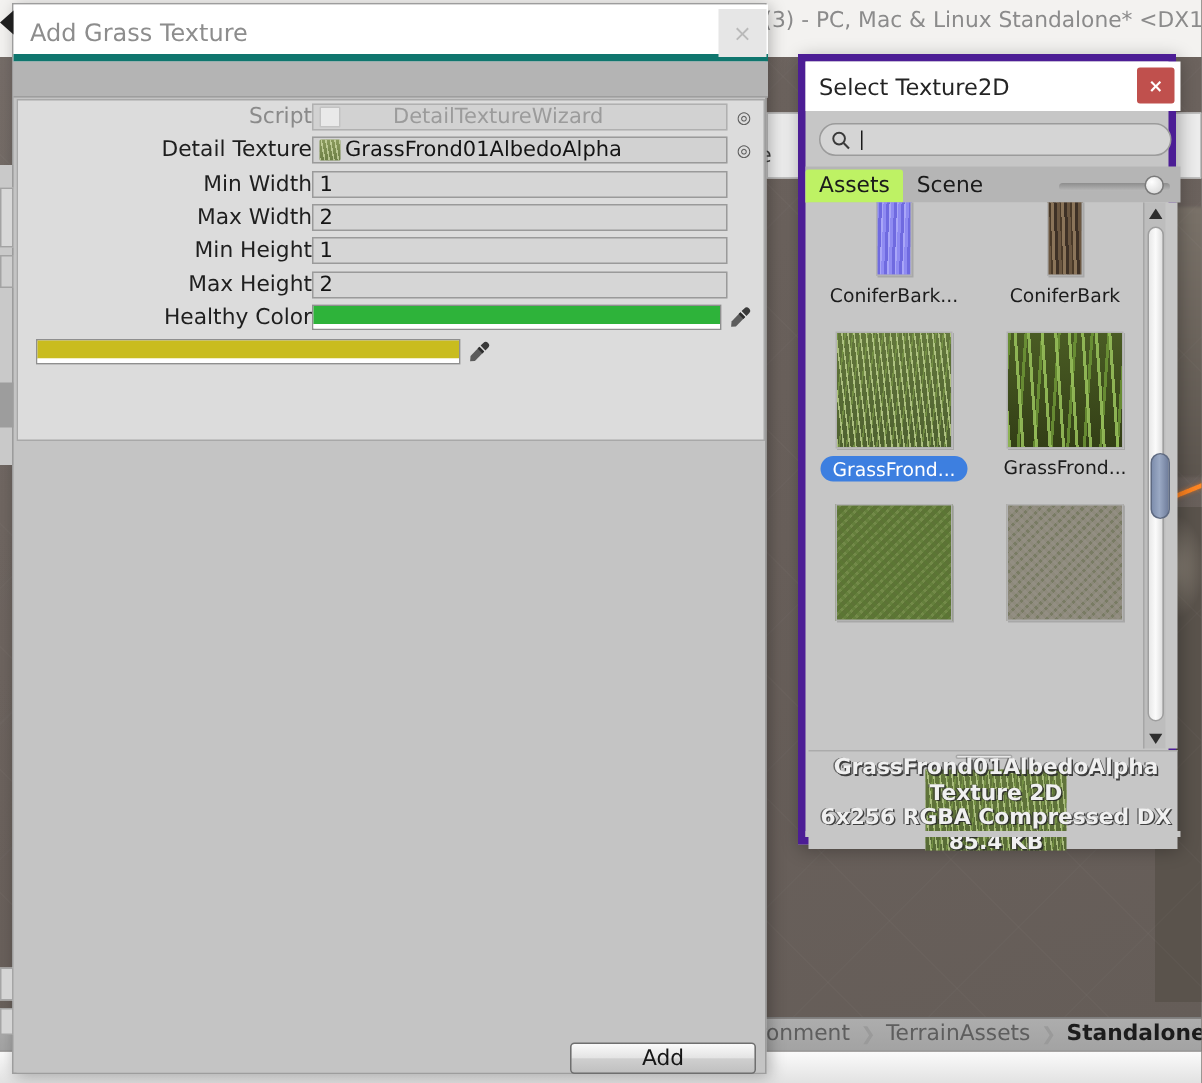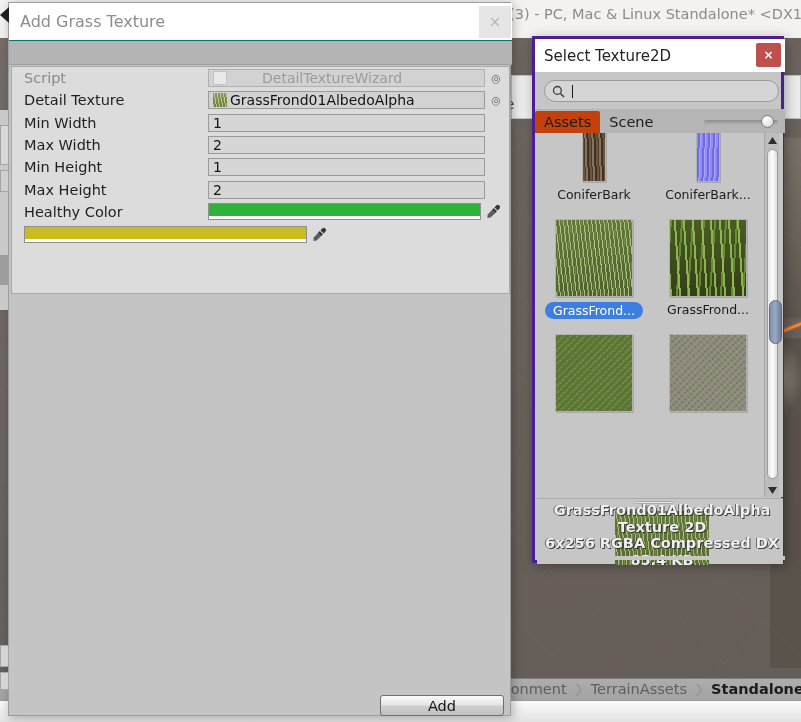--- a/index.html
+++ b/index.html
@@ -75,21 +75,21 @@
 
   
   .wizard {
     position: absolute; left: 8px; top: 2px; width: 503px; height: 714px;
     background: #c4c4c4;
     border: 1px solid #9d9d9d;
     box-shadow: 2px 2px 10px rgba(0,0,0,0.28);
   }
   .wizard-titlebar {
     position: absolute; left: 0; top: 0; width: 503px; height: 38px;
-    background: #ffffff; border-bottom: 1px solid #0f766e;
+    background: #ffffff; border-bottom: 5px solid #0f766e;
   }
   .wizard-title {
     position: absolute; left: 11px; top: 9px;
     font-size: 16px; color: #8d8d8d; white-space: nowrap;
   }
   .wizard-close {
     position: absolute; right: 1px; top: 3px; width: 32px; height: 32px;
     background: #e6e6e6; color: #b9b9b9;
     display: flex; align-items: center; justify-content: center;
     font-size: 15px;
@@ -106,21 +106,21 @@
     position: absolute; left: 0; top: 38px; width: 503px; height: 24px;
     background: #b4b4b4; border-bottom: 1px solid #9e9e9e;
   }
   .wizard-body {
     position: absolute; left: 2px; top: 63px; width: 499px; height: 228px;
     background: #dcdcdc;
     border: 1px solid #a8a8a8;
   }
   .prop-row {
     display: flex; align-items: center;
-    height: 22.3px; padding-left: 12px;
+    height: 22.3px; padding-left: 12px; text-align: right;
   }
   .prop-label {
     width: 184px; font-size: 14.5px; color: #1f1f1f; white-space: nowrap;
   }
   .prop-label.dim { color: #8a8a8a; }
 
   .field {
     height: 18px; flex: 1; margin-right: 2px;
     background: #d6d6d6;
     border: 1px solid #9a9a9a;
@@ -207,21 +207,21 @@
   }
   .gutter-low2 {
     position: absolute; left: 0; top: 672px; width: 9px; height: 18px;
     background: #d5d5d5; border: 1px solid #a5a5a5;
   }
 
   
   .picker {
     position: absolute; left: 532px; top: 36px; width: 252px; height: 527px;
     background: #c6c6c6;
-    border: 3px solid #4c1d95;
+    border: 5px solid #4c1d95;
     box-shadow: 2px 3px 12px rgba(0,0,0,0.33);
   }
   .picker-titlebar {
     position: absolute; left: 0; top: 0; width: 250px; height: 33px;
     background: #ffffff;
   }
   .picker-title {
     position: absolute; left: 9px; top: 8px;
     font-size: 15px; color: #242424; white-space: nowrap;
   }
@@ -243,21 +243,21 @@
   .tabs-row {
     position: absolute; left: 0; top: 70px; width: 250px; height: 24px;
     background: #b5b5b5;
     display: flex; align-items: flex-end;
   }
   .tab {
     height: 22px; padding: 0 9px;
     display: flex; align-items: center;
     font-size: 14.5px; color: #1b1b1b;
   }
-  .tab.active { background: #c2410c; border-radius: 2px 2px 0 0; text-align: center; }
+  .tab.active { background: #bef264; border-radius: 2px 2px 0 0; text-align: center; }
   .zoom-slider {
     position: absolute; right: 7px; top: 8px; width: 74px; height: 10px;
   }
   .zoom-track {
     position: absolute; left: 0; top: 3px; width: 74px; height: 5px;
     background: linear-gradient(180deg, #8d8d8d, #b7b7b7);
     border-radius: 3px;
   }
   .zoom-knob {
     position: absolute; left: 58px; top: -2px; width: 13px; height: 13px;
@@ -537,27 +537,27 @@
       <div class="zoom-slider">
         <div class="zoom-track"></div>
         <div class="zoom-knob" style="left: 56.72px;"></div>
       </div>
     </div>
 
     <div class="grid-area">
       <div class="grid-inner">
 
         <div class="cell">
+          <div class="thumb tall tx-coniferbark-n"></div>
+          <div class="cell-label">ConiferBark...</div>
+        </div>
+
+        <div class="cell">
           <div class="thumb tall tx-coniferbark"></div>
           <div class="cell-label">ConiferBark</div>
-        </div>
-
-        <div class="cell">
-          <div class="thumb tall tx-coniferbark-n"></div>
-          <div class="cell-label">ConiferBark...</div>
         </div>
 
         <div class="cell">
           <div class="thumb tx-grassfrond1"></div>
           <div class="cell-label selected" style="background: rgb(61, 127, 224);">GrassFrond...</div>
         </div>
 
         <div class="cell">
           <div class="thumb tx-grassfrond2"></div>
           <div class="cell-label">GrassFrond...</div>

